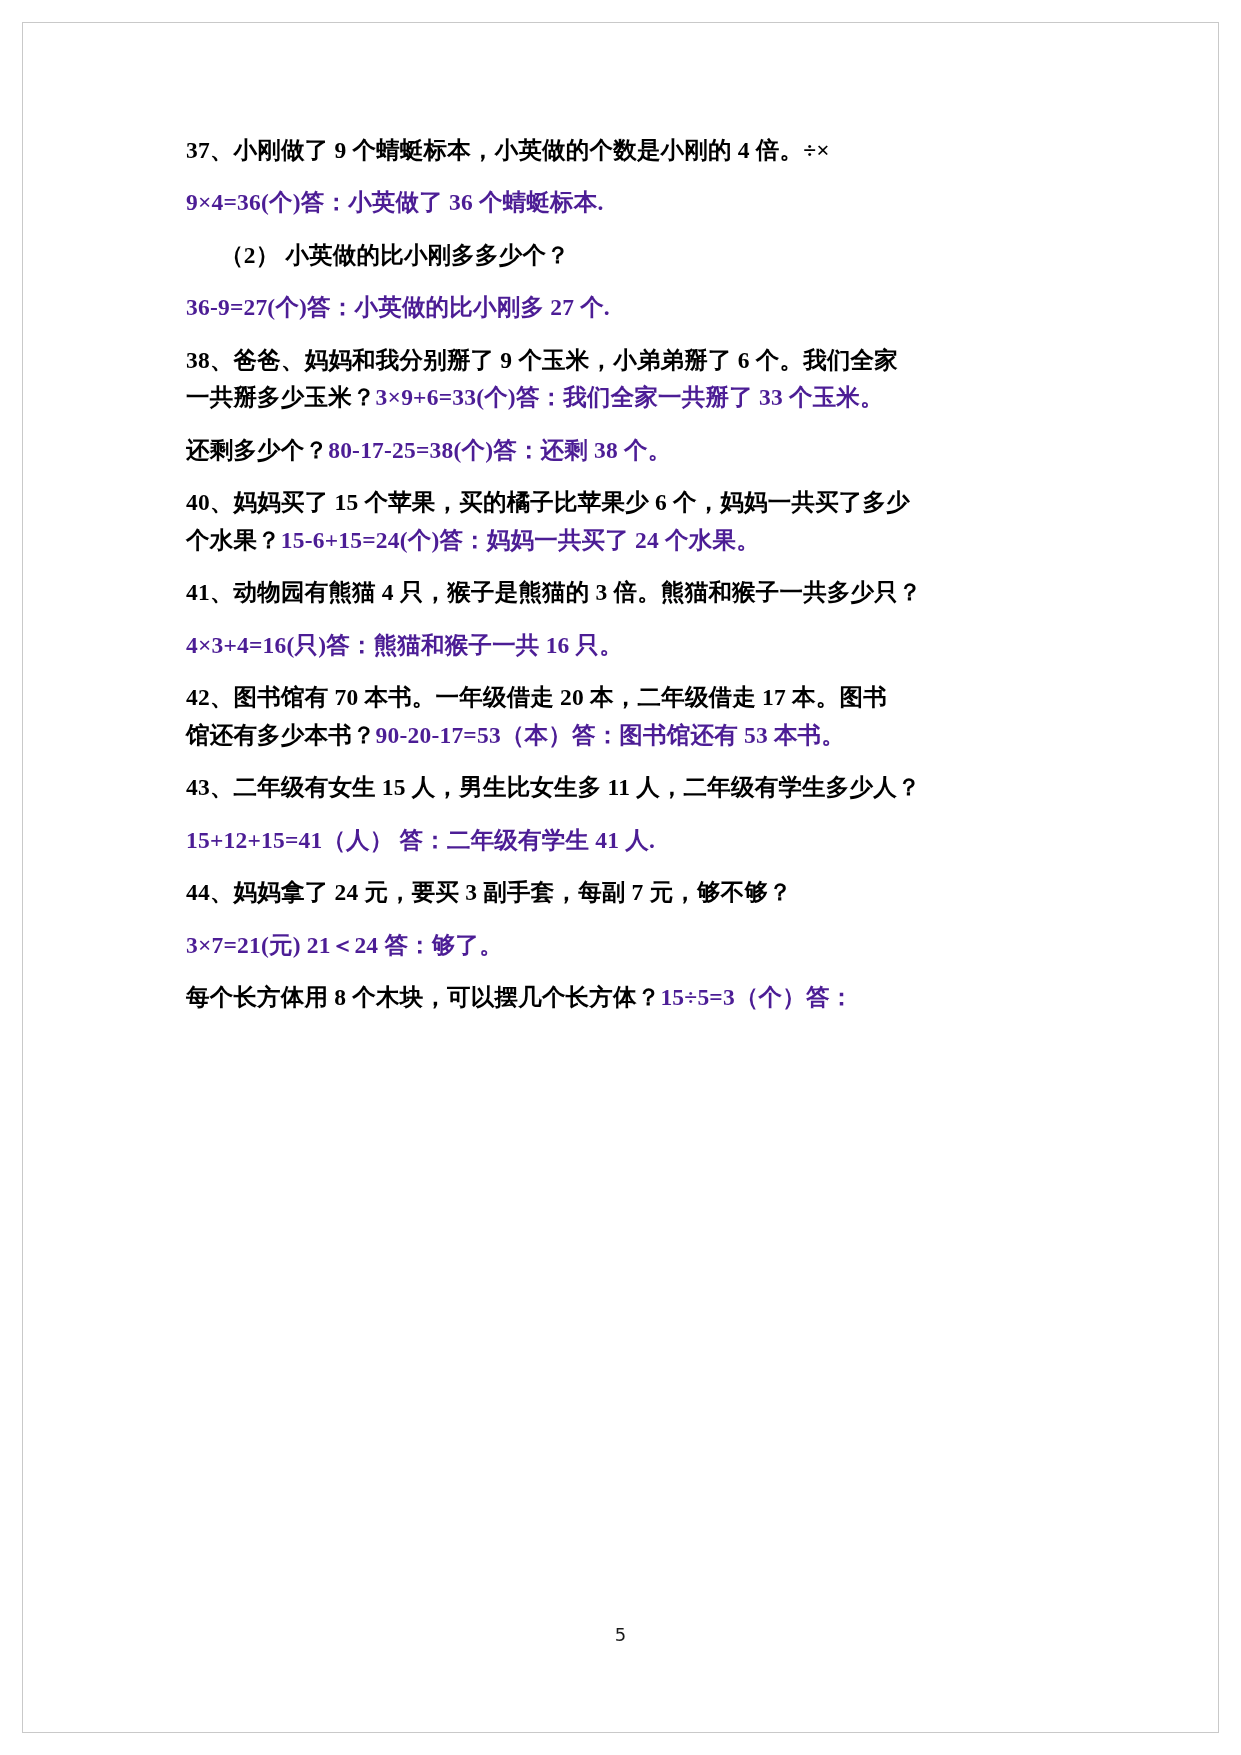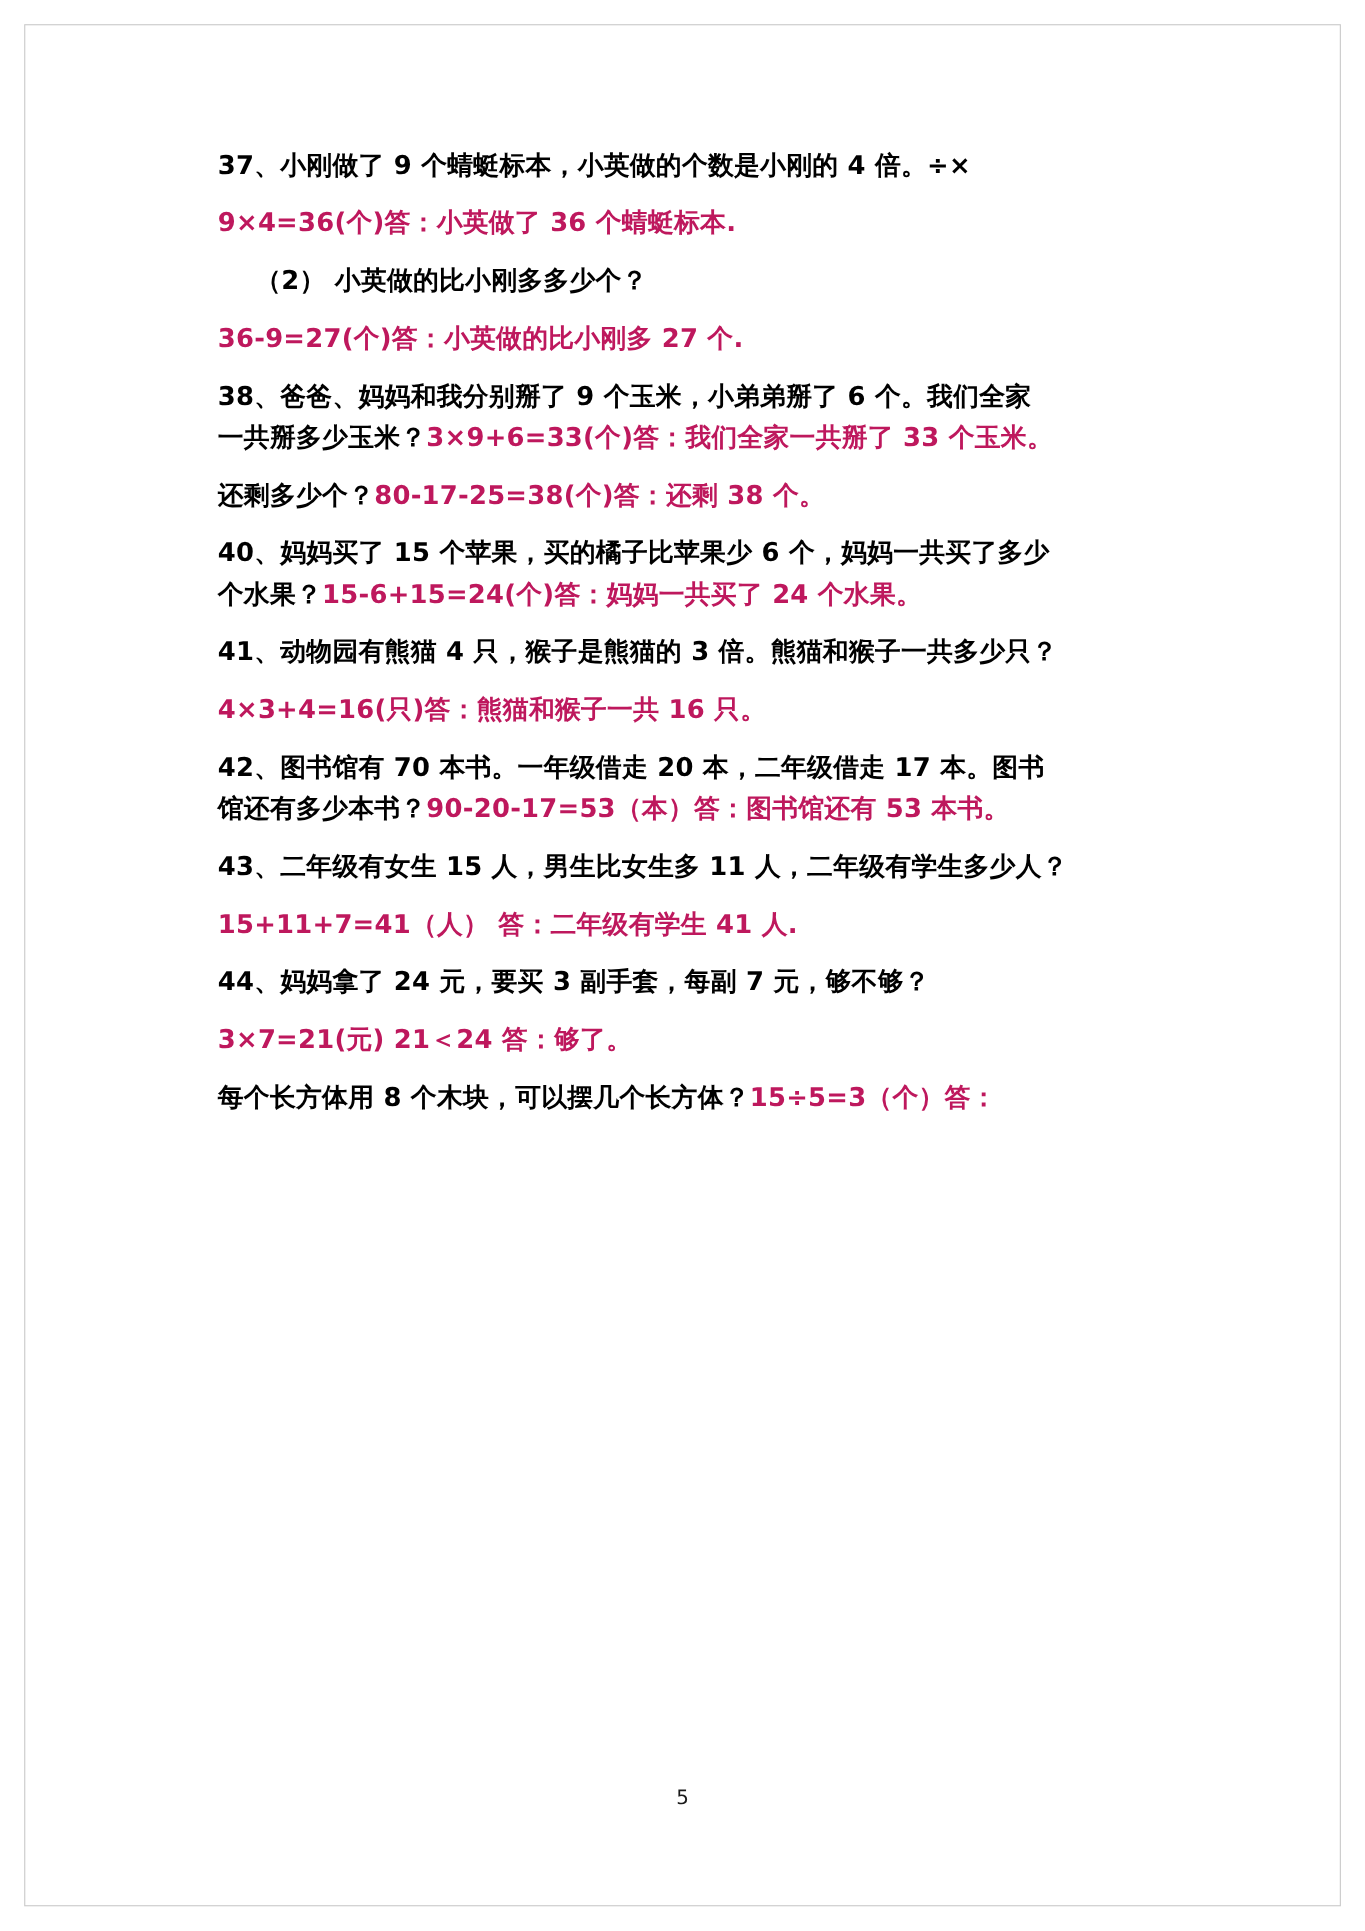--- a/index.html
+++ b/index.html
@@ -23,41 +23,42 @@
     left: 22px;
     top: 22px;
     width: 1197px;
     height: 1711px;
     border: 1px solid #c9c9c9;
     box-sizing: border-box;
     pointer-events: none;
   }
   .content {
     position: absolute;
-    left: 198px;
+    left: 186px;
     top: 135px;
     width: 900px;
+    font-family: Liberation Serif, serif;
   }
   .line {
     font-size: 23.5px;
     font-weight: bold;
     color: #000000;
     line-height: 1.34;
     margin-bottom: 21px;
     white-space: normal;
     letter-spacing: 0.2px;
   }
   .line.indent {
     text-indent: 34px;
   }
   .line.tight {
     margin-bottom: 6px;
   }
   .ans {
-    color: #be185d;
+    color: #4c1d95;
     font-weight: bold;
   }
   .page-number {
     position: absolute;
     left: 0;
     right: 0;
     top: 1624px;
     text-align: center;
     font-size: 18px;
     color: #1a1a1a;
@@ -85,21 +86,21 @@
     <div class="line tight">40、妈妈买了 15 个苹果，买的橘子比苹果少 6 个，妈妈一共买了多少</div>
     <div class="line"><span>个水果？</span><span class="ans">15-6+15=24(个)答：妈妈一共买了 24 个水果。</span></div>
 
     <div class="line">41、动物园有熊猫 4 只，猴子是熊猫的 3 倍。熊猫和猴子一共多少只？</div>
     <div class="line ans">4×3+4=16(只)答：熊猫和猴子一共 16 只。</div>
 
     <div class="line tight">42、图书馆有 70 本书。一年级借走 20 本，二年级借走 17 本。图书</div>
     <div class="line"><span>馆还有多少本书？</span><span class="ans">90-20-17=53（本）答：图书馆还有 53 本书。</span></div>
 
     <div class="line">43、二年级有女生 15 人，男生比女生多 11 人，二年级有学生多少人？</div>
-    <div class="line ans">15+11+7=41（人） 答：二年级有学生 41 人.</div>
+    <div class="line ans">15+12+15=41（人） 答：二年级有学生 41 人.</div>
 
     <div class="line">44、妈妈拿了 24 元，要买 3 副手套，每副 7 元，够不够？</div>
     <div class="line ans"> 3×7=21(元) 21＜24 答：够了。</div>
 
     <div class="line"><span>每个长方体用 8 个木块，可以摆几个长方体？</span><span class="ans">15÷5=3（个）答：</span></div>
 
   </div>
 
   <div class="page-number">5</div>
 </div>

